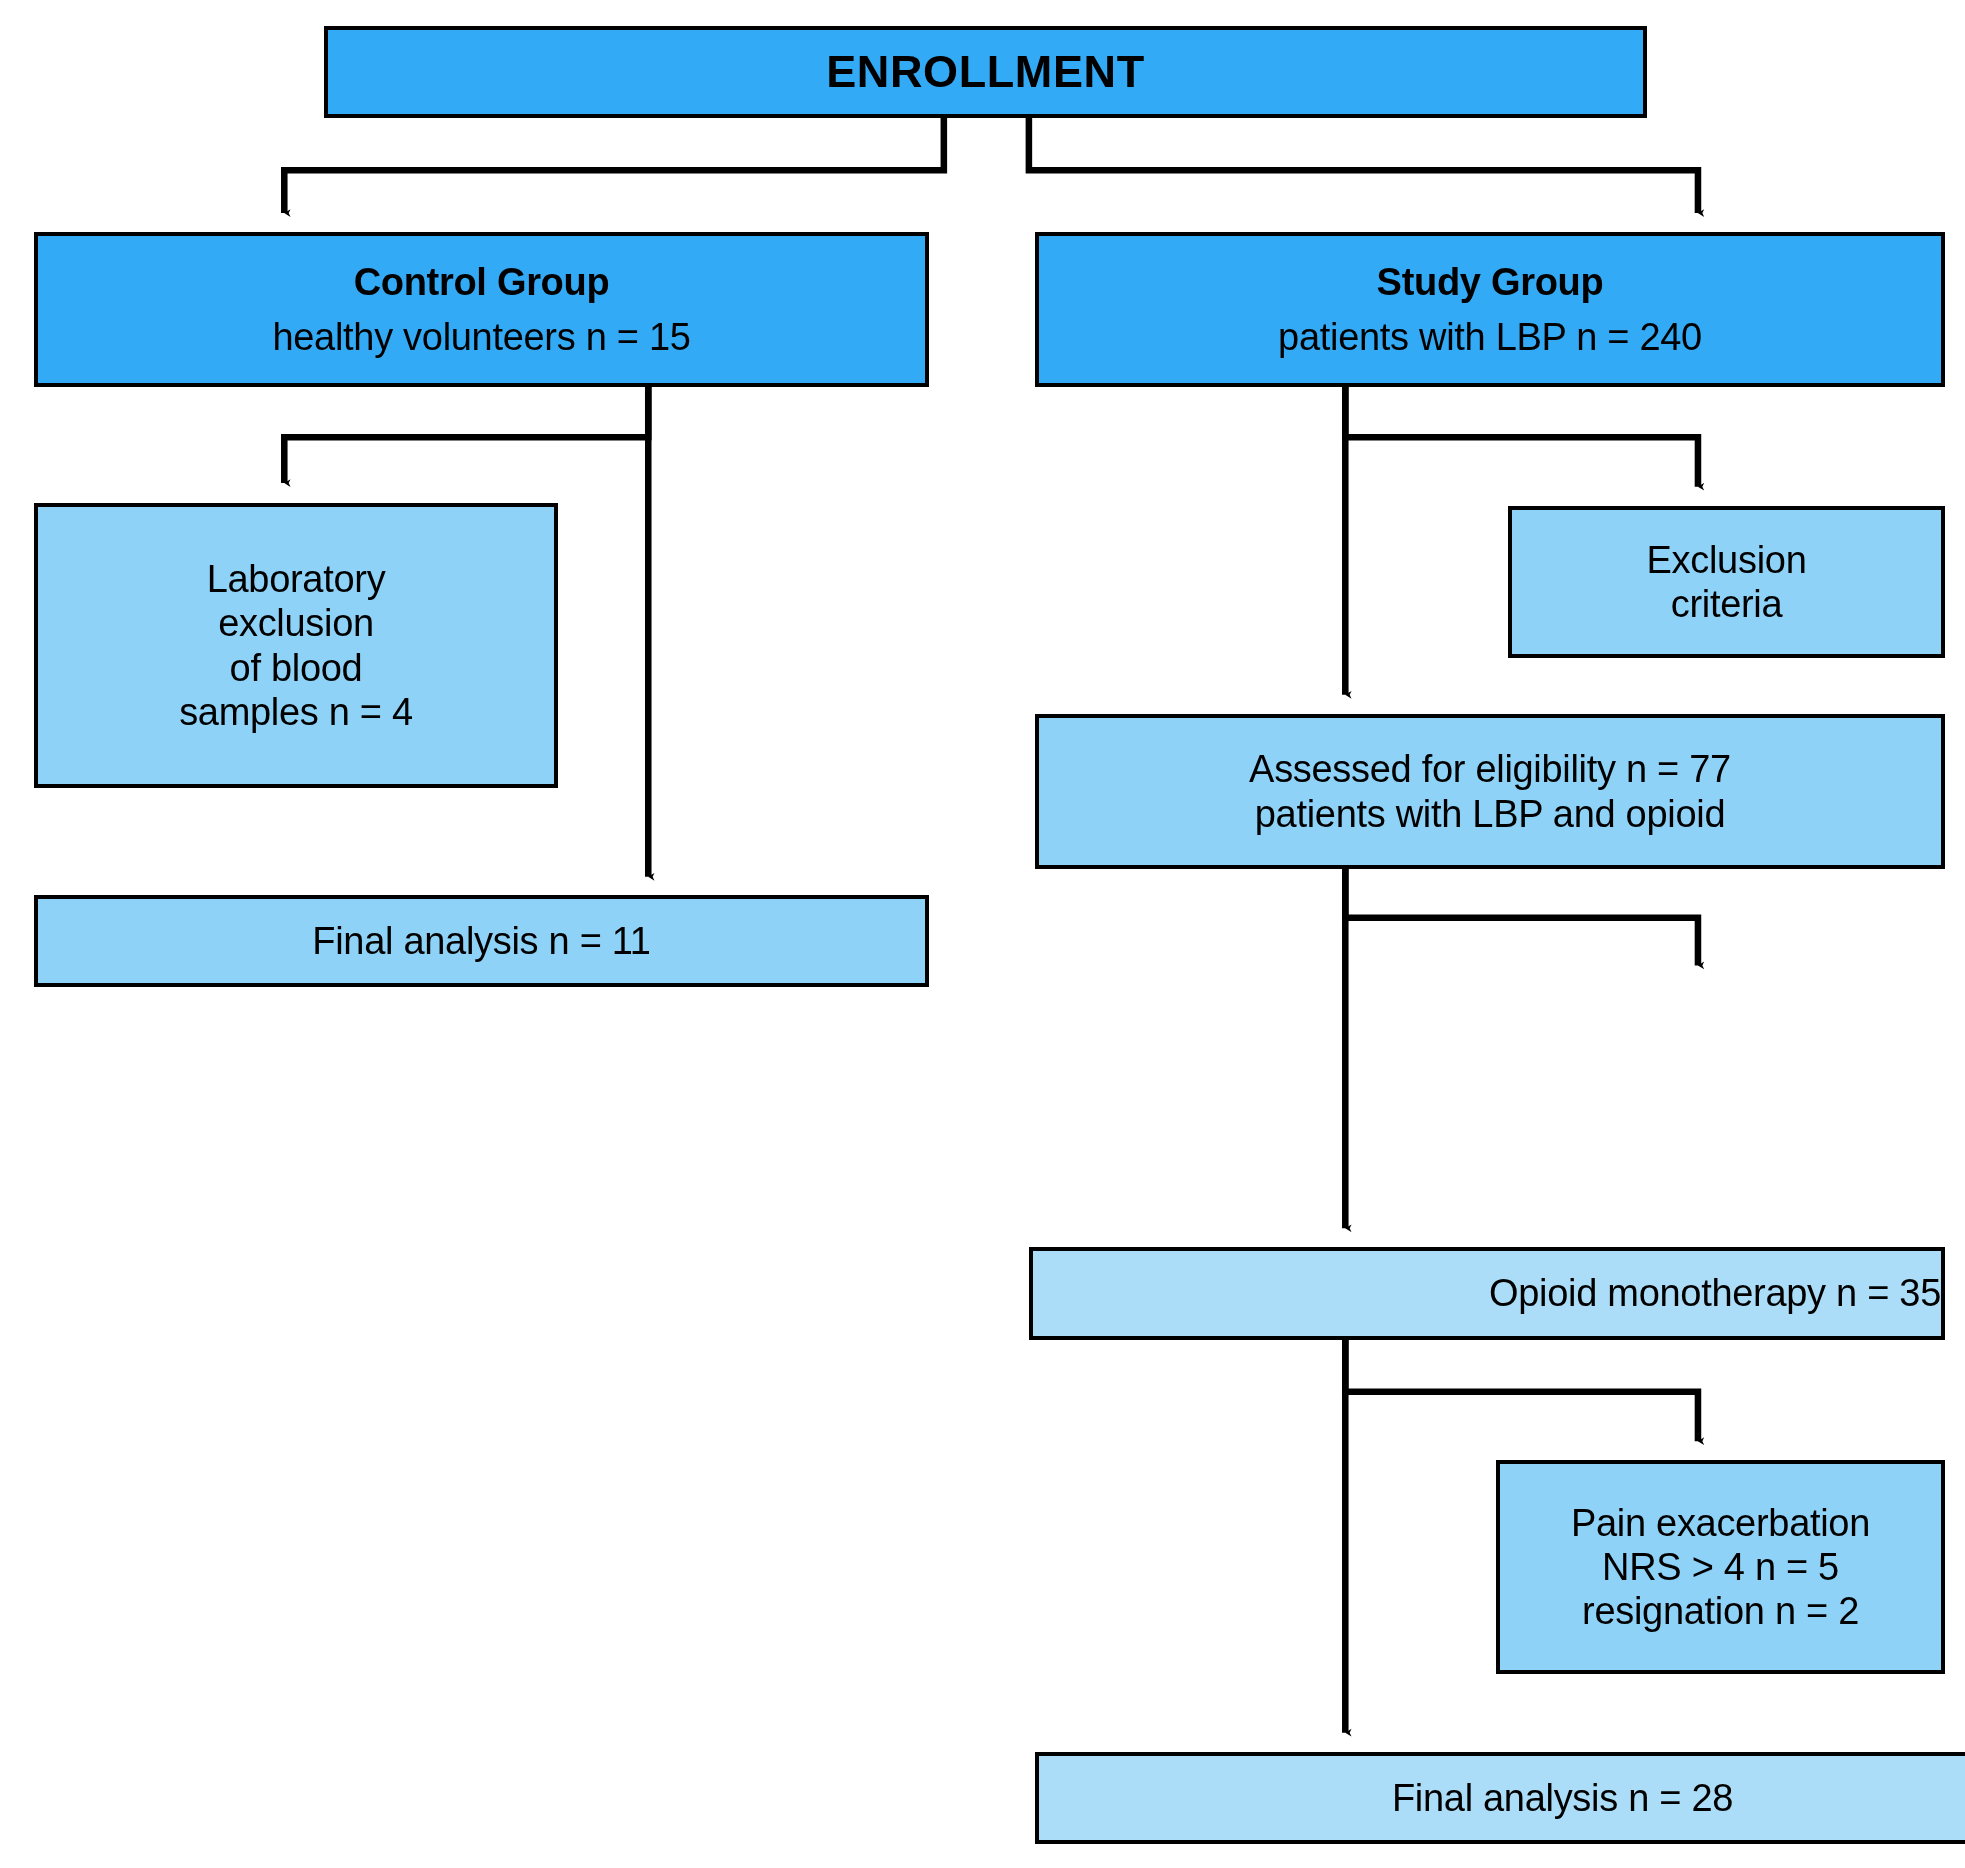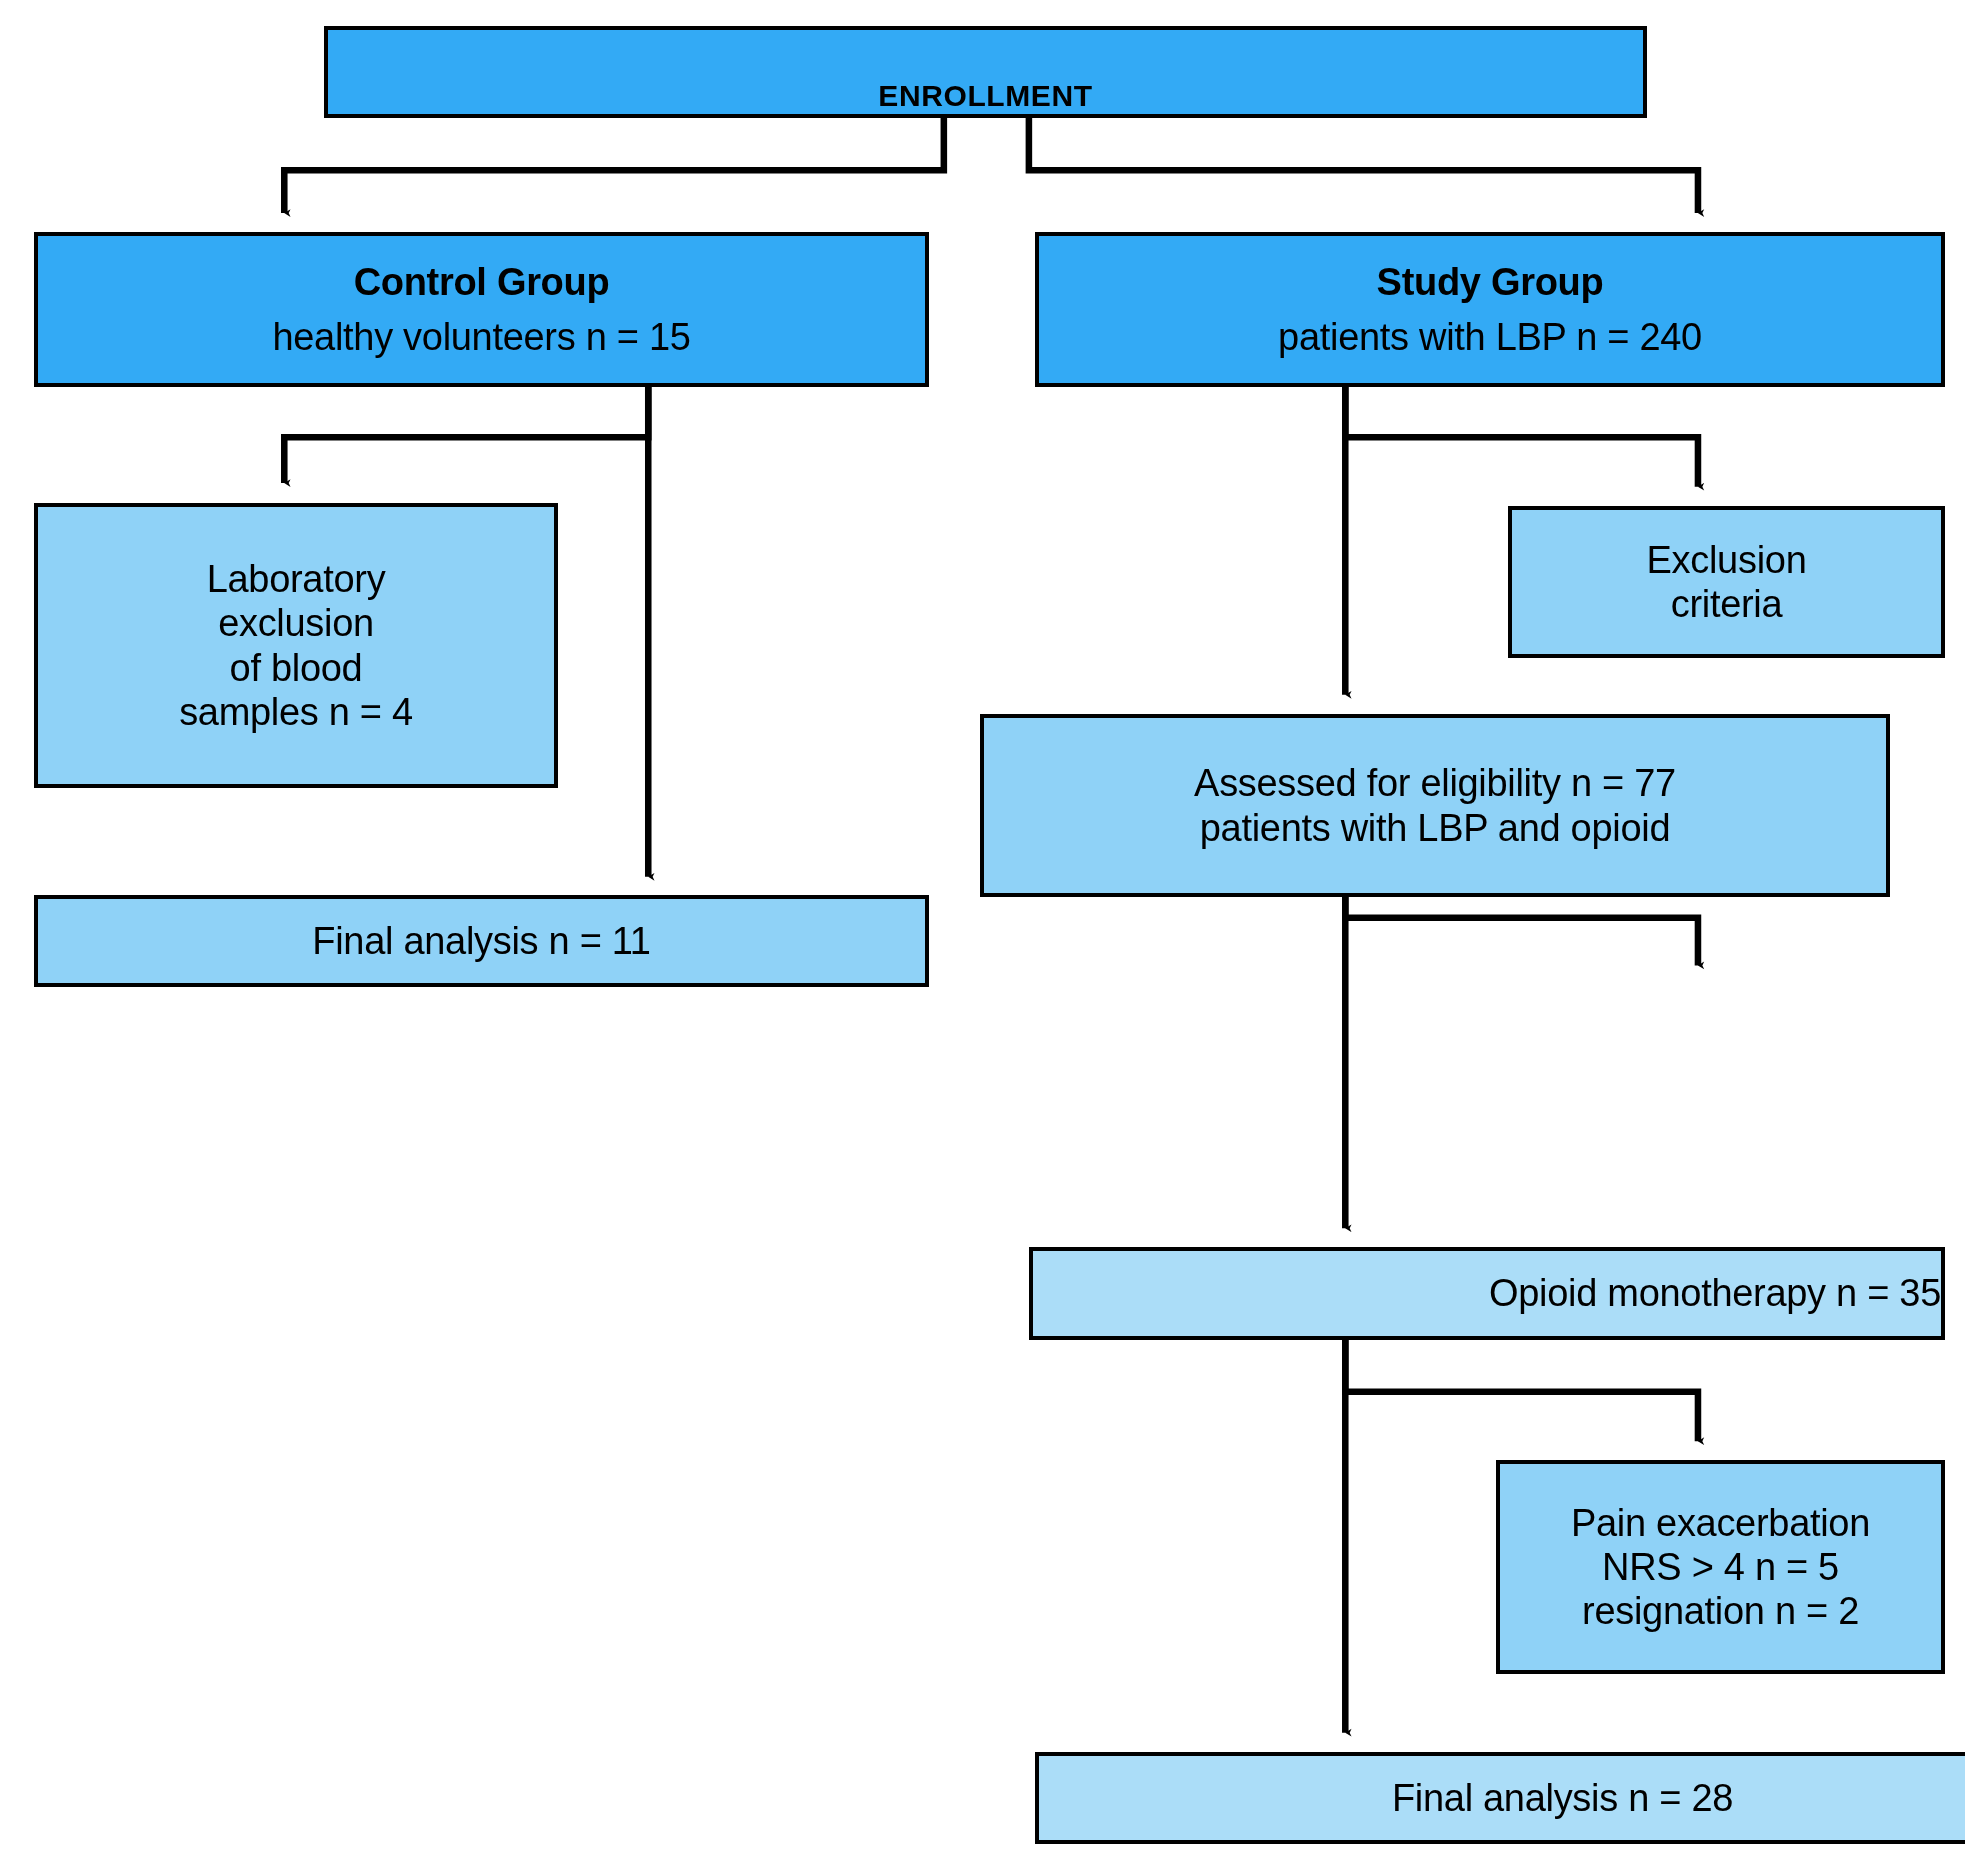--- a/index.html
+++ b/index.html
@@ -29,21 +29,21 @@
   }
   .node .ln{display:block;white-space:nowrap;}
   .fill-dark{background:#33AAF5;}
   .fill-light{background:#8FD2F7;}
   .fill-lighter{background:#ABDDF8;}
 
   
   #wires{position:absolute;left:0;top:0;width:1965px;height:1869px;z-index:1;}
 
   
-  .fs-title{font-size:30px;font-weight:bold;letter-spacing:0.6px;justify-content:flex-end;}
+  .fs-title{font-size:45px;font-weight:bold;letter-spacing:0.6px;}
   .fs-head{font-size:38px;}
   .fs-body{font-size:38px;}
 </style>
 </head>
 <body>
 
 <div id="canvas">
 
   <svg id="wires" viewBox="0 0 3304 3142" xmlns="http://www.w3.org/2000/svg">
     <defs>
@@ -95,21 +95,21 @@
     <span class="ln">exclusion</span>
     <span class="ln">of blood</span>
     <span class="ln">samples n = 4</span>
   </div>
 
   <div class="node fill-light fs-body" style="left:1508px;top:506px;width:437px;height:152px;">
     <span class="ln">Exclusion</span>
     <span class="ln">criteria</span>
   </div>
 
-  <div class="node fill-light fs-body" style="left:980px;top:714px;width:910px;height:183px;">
+  <div class="node fill-light fs-body" style="left:1035px;top:714px;width:910px;height:155px;">
     <span class="ln">Assessed for eligibility n = 77</span>
     <span class="ln">patients with LBP and opioid</span>
   </div>
 
   <div class="node fill-light fs-body" style="left:34px;top:895px;width:895px;height:92px;">
     <span class="ln">Final analysis n = 11</span>
   </div>
 
 
   <div class="node fill-lighter fs-body" style="left:1029px;top:1247px;width:916px;height:93px;align-items:flex-end;">

